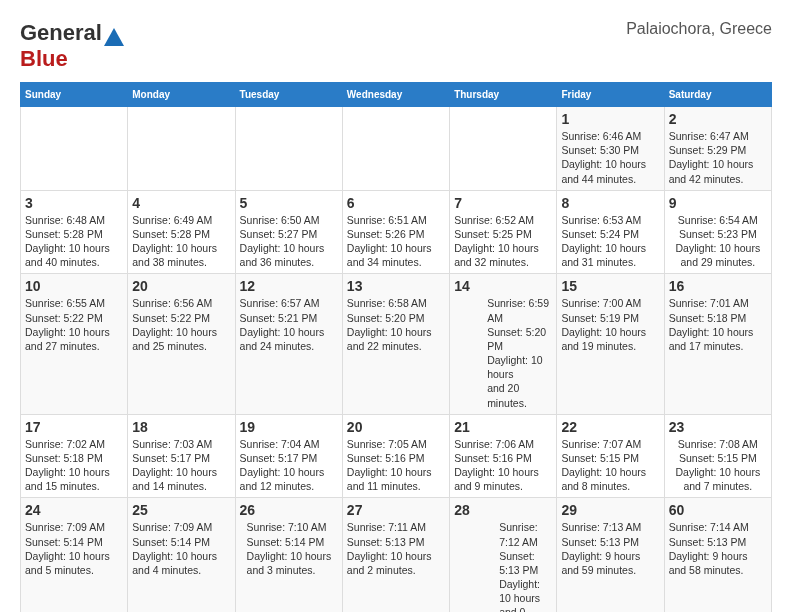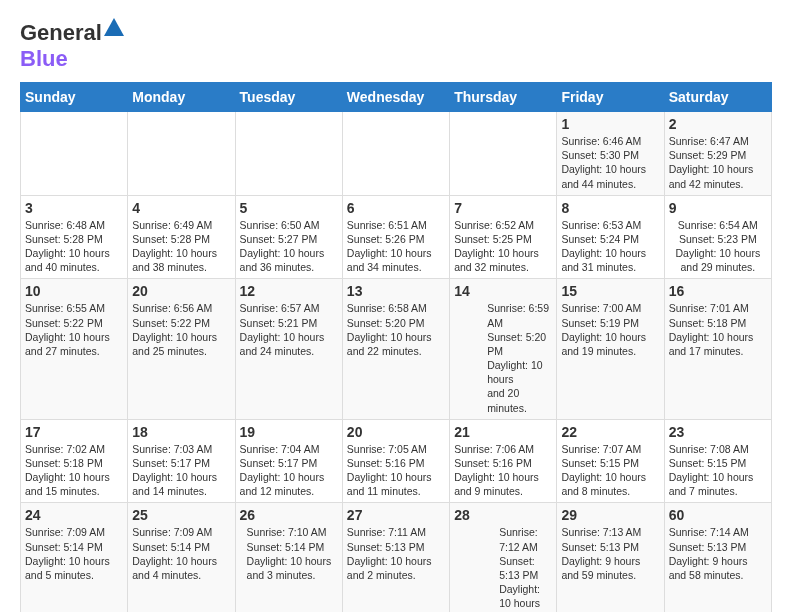--- a/index.html
+++ b/index.html
@@ -16,31 +16,31 @@
       align-items: flex-start;
       margin-bottom: 10px;
     }
     .logo {
       display: flex;
       flex-direction: column;
       align-items: flex-start;
     }
     .logo-text {
       display: flex;
-      align-items: flex-start;
+      align-items: flex-end;
     }
     .logo-general {
       font-size: 22px;
       font-weight: bold;
       color: #333;
     }
     .logo-blue {
       font-size: 22px;
       font-weight: bold;
-      color: #8b5cf6;
+      color: #b91c1c;
     }
     .logo-triangle {
       width: 0;
       height: 0;
       border-left: 10px solid transparent;
       border-right: 10px solid transparent;
       border-bottom: 18px solid #1a6cb5;
       margin-left: 2px;
       margin-top: -2px;
     }
@@ -61,21 +61,21 @@
       border-collapse: collapse;
       font-size: 11px;
     }
     thead tr {
       background-color: #2a7cc7;
       color: white;
     }
     thead th {
       padding: 6px 4px;
       text-align: left;
-      font-size: 14px;
+      font-size: 10px;
       font-weight: bold;
       border: 1px solid #2a7cc7;
     }
     tbody tr {
       border-bottom: 1px solid #ccc;
     }
     tbody td {
       vertical-align: top;
       padding: 4px 4px;
       border: 1px solid #ddd;
@@ -108,20 +108,21 @@
 
 <div class="header">
   <div class="logo">
     <div class="logo-text">
       <span class="logo-general">General</span>
       <div class="logo-triangle"></div>
     </div>
     <span class="logo-blue">Blue</span>
   </div>
   <div class="title-section">
+    <div class="location">Palaiochora, Greece</div>
   </div>
 </div>
 
 <table>
   <thead>
     <tr>
     <th>Sunday</th>
         <th>Monday</th>
         <th>Tuesday</th>
         <th>Wednesday</th>
@@ -292,21 +293,21 @@
         </td>
         <td>
           <span class="day-number">22</span>
           <div class="day-info" style="white-space: pre-line;">Sunrise: 7:07 AM
 Sunset: 5:15 PM
 Daylight: 10 hours
 and 8 minutes.</div>
         </td>
         <td>
           <span class="day-number">23</span>
-          <div class="day-info" style="white-space: pre-line;">Sunrise: 7:08 AM
+          <div class="day-info" style="white-space: pre-line; text-align: center;">Sunrise: 7:08 AM
 Sunset: 5:15 PM
 Daylight: 10 hours
 and 7 minutes.</div>
         </td>
       </tr>
       <tr>
         <td>
           <span class="day-number">24</span>
           <div class="day-info" style="white-space: pre-line;">Sunrise: 7:09 AM
 Sunset: 5:14 PM

